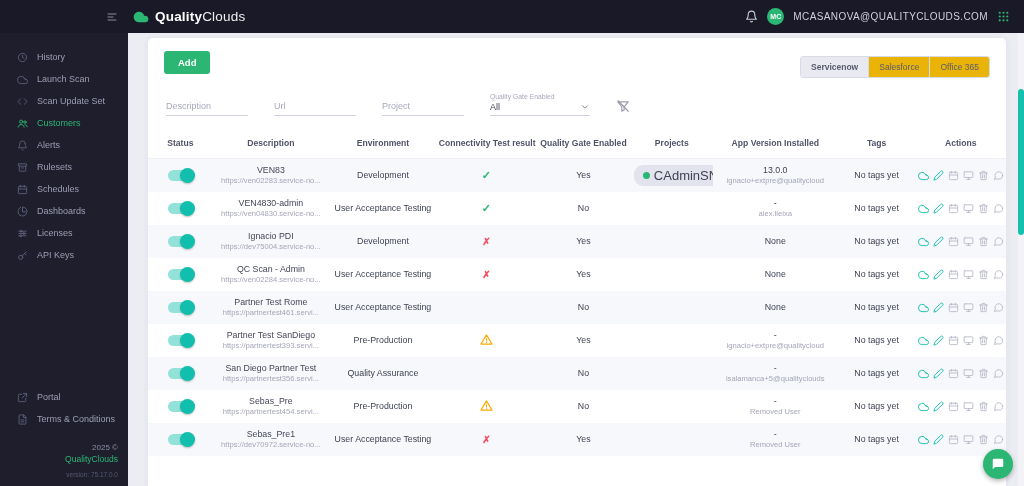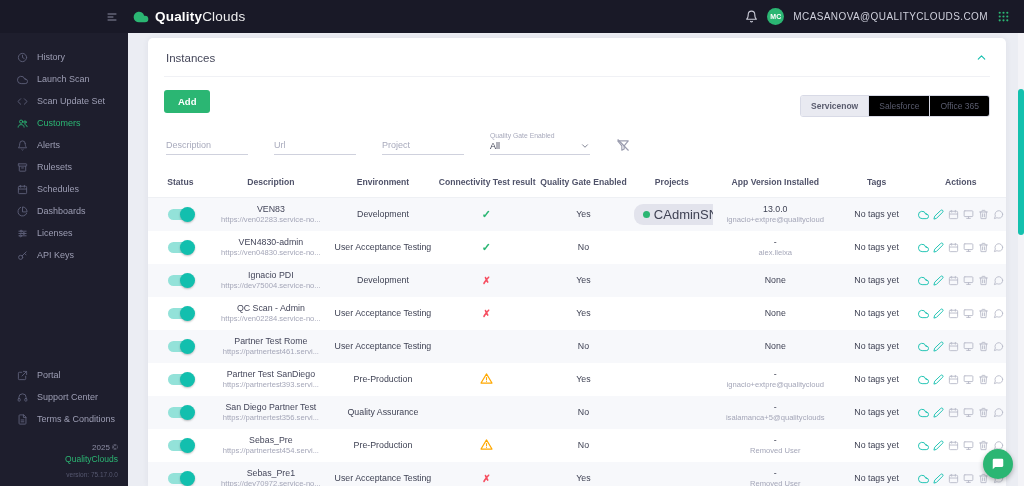--- a/index.html
+++ b/index.html
@@ -42,21 +42,21 @@
   
   .content { position:absolute; left:128px; top:33px; width:896px; height:453px; padding:5px 18px 0 20px; }
   .card { background:#ffffff; border-radius:5px 5px 0 0; height:100%; padding:0 16px; box-shadow:0 0 6px rgba(60,60,90,.07); position:relative; overflow:hidden; }
   .card-head { display:flex; align-items:center; justify-content:space-between; padding:13px 2px 12px; border-bottom:1px solid #f0f1f5; }
   .card-title { font-size:11.5px; font-weight:500; color:#45475a; }
   .chevron { width:13px; height:13px; color:#13BFAE; cursor:pointer; }
 
   .toolbar { display:flex; align-items:flex-start; justify-content:space-between; padding-top:13px; }
   .add-btn { background:#2BB673; color:#fff; border:none; border-radius:3px; font-size:9.5px; font-weight:600; padding:6px 14px; font-family:inherit; cursor:pointer; }
   .segmented { display:flex; border:1px solid #d8dae6; border-radius:3px; overflow:hidden; margin-top:5px; }
-  .seg-btn { background:#000000; border:none; border-left:1px solid #d8dae6; font-size:8.5px; color:#5a5c6e; padding:5px 10px; font-family:inherit; cursor:pointer; white-space:nowrap; }
+  .seg-btn { background:#eab308; border:none; border-left:1px solid #d8dae6; font-size:8.5px; color:#5a5c6e; padding:5px 10px; font-family:inherit; cursor:pointer; white-space:nowrap; }
   .seg-btn:first-child { border-left:none; }
   .seg-btn.active { background:#e9eaf1; font-weight:600; }
 
   .filters { display:flex; align-items:flex-end; gap:26px; padding:15px 2px 0; }
   .f-input { border:none; border-bottom:1px solid #cfd1dd; font-size:9px; color:#3f4254; padding:3px 0 4px; width:82px; background:transparent; font-family:inherit; outline:none; border-radius:0; }
   .f-input::placeholder { color:#a8aabc; }
   .qg { width:100px; }
   .qg-label { font-size:6.8px; color:#a8aabc; margin-bottom:1px; }
   .qg-row { display:flex; align-items:center; justify-content:space-between; border-bottom:1px solid #cfd1dd; padding:1px 0 3px; cursor:pointer; }
   .qg-value { font-size:9px; color:#3f4254; }
@@ -237,54 +237,36 @@
             <path d="M19 13.5V19a2 2 0 0 1-2 2H5a2 2 0 0 1-2-2V7a2 2 0 0 1 2-2h5.5"></path>
             <path d="M14 3h7v7"></path>
             <path d="M21 3l-10 10"></path>
           </svg>
         </span>
         <span class="nav-label">Portal</span>
       </div>
       <div class="nav-item">
         <span class="nav-icon ico">
           <svg viewBox="0 0 24 24">
-            <path d="M4 15v-3a8 8 0 0 1 16 0v3"></path>
-            <rect x="2.5" y="14" width="4.5" height="6" rx="1.8"></rect>
-            <rect x="17" y="14" width="4.5" height="6" rx="1.8"></rect>
-          </svg>
-        </span>
-        <span class="nav-label">Support Center</span>
-      </div>
-      <div class="nav-item">
-        <span class="nav-icon ico">
-          <svg viewBox="0 0 24 24">
             <path d="M14 2H6a1.5 1.5 0 0 0-1.5 1.5v17A1.5 1.5 0 0 0 6 22h12a1.5 1.5 0 0 0 1.5-1.5V7.5z"></path>
             <path d="M14 2v5.5h5.5M9 13h6M9 17h6"></path>
           </svg>
         </span>
         <span class="nav-label">Terms &amp; Conditions</span>
       </div>
     </nav>
   <div class="sidebar-footer">
     <div class="foot-year">2025 ©</div>
     <div class="foot-brand">QualityClouds</div>
     <div class="foot-version">version: 75.17.0.0</div>
   </div>
 </aside>
 
 <main class="content">
   <section class="card">
-    <div class="card-head">
-      <h2 class="card-title">Instances</h2>
-      <span class="chevron ico">
-          <svg viewBox="0 0 24 24">
-            <path d="M6 15l6-6 6 6"></path>
-          </svg>
-        </span>
-    </div>
     <div class="toolbar">
       <button class="add-btn">Add</button>
       <div class="segmented">
           <button class="seg-btn active">Servicenow</button>
           <button class="seg-btn">Salesforce</button>
           <button class="seg-btn">Office 365</button>
         </div>
     </div>
     <div class="filters">
       <input class="f-input" placeholder="Description" style="">

